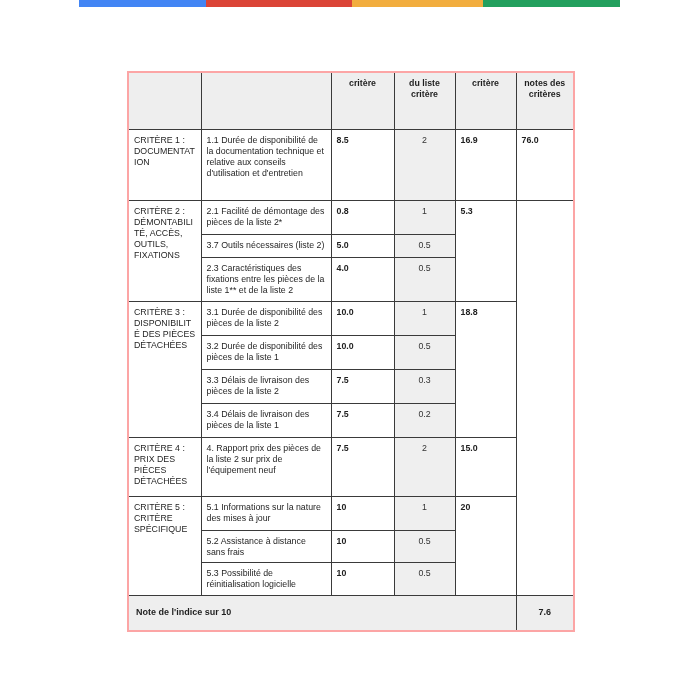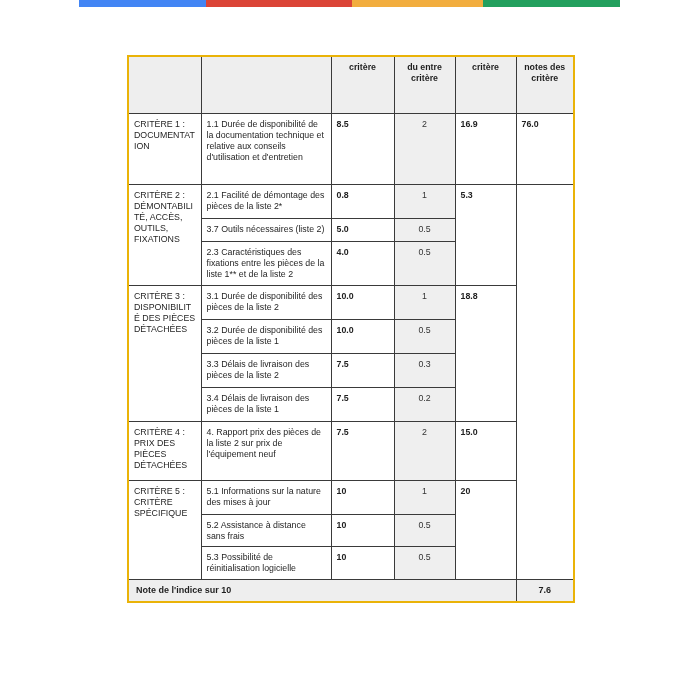--- a/index.html
+++ b/index.html
@@ -9,23 +9,23 @@
     overflow:hidden;
   }
   .topbar{position:absolute;left:79px;top:0;width:541px;height:7px;display:flex;}
   .topbar .seg{height:100%;}
   .seg.s0{width:127px;}
   .seg.s1{width:146px;}
   .seg.s2{width:131px;}
   .seg.s3{width:137px;}
 
   table.grid{
-    position:absolute;left:127px;top:55px;width:446px;
+    position:absolute;left:127px;top:71px;width:446px;
     border-collapse:collapse;table-layout:fixed;
-    border:2px solid #eab308;
+    border:2px solid #fca5a5;
   }
   table.grid td{
     border:1px solid #3a3a3a;
     vertical-align:top;
     padding:5px 5px 4px 5px;
     font-size:8.8px;line-height:11px;
     overflow:hidden;
   }
   td.hd{background:#eeeeee;font-weight:bold;text-align:center;font-size:9px;}
   td.c-name{font-size:8.5px;line-height:11px;overflow-wrap:break-word;word-break:break-word;padding:5px 4px 4px 5px;}
@@ -57,23 +57,23 @@
     <col style="width:61px">
       <col style="width:61px">
       <col style="width:58px">
   </colgroup>
 
   <tbody>
       <tr style="height:57px">
     <td class="hd"></td>
     <td class="hd"></td>
     <td class="hd">critère</td>
-    <td class="hd">du entre critère</td>
+    <td class="hd">du liste critère</td>
     <td class="hd">critère</td>
-    <td class="hd">notes des critère</td>
+    <td class="hd">notes des critères</td>
   </tr>
 
   <tr style="height:71px">
     <td class="c-name center">CRITÈRE 1 : DOCUMENTATION</td>
     <td class="lbl">1.1 Durée de disponibilité de la documentation technique et relative aux conseils d'utilisation et d'entretien</td>
     <td class="num">8.5</td>
     <td class="wgt">2</td>
     <td class="num">16.9</td>
     <td class="note">76.0</td>
   </tr>
@@ -139,18 +139,18 @@
     <td class="lbl">5.2 Assistance à distance sans frais</td>
     <td class="num">10</td>
     <td class="wgt">0.5</td>
   </tr>
   <tr style="height:33px">
     <td class="lbl">5.3 Possibilité de réinitialisation logicielle</td>
     <td class="num">10</td>
     <td class="wgt">0.5</td>
   </tr>
 
-  <tr class="footer" style="height:23px">
+  <tr class="footer" style="height:36px">
     <td class="f-label" colspan="5">Note de l'indice sur 10</td>
     <td class="f-value">7.6</td>
   </tr>
 </tbody>
   </table>
 
 </body></html>

